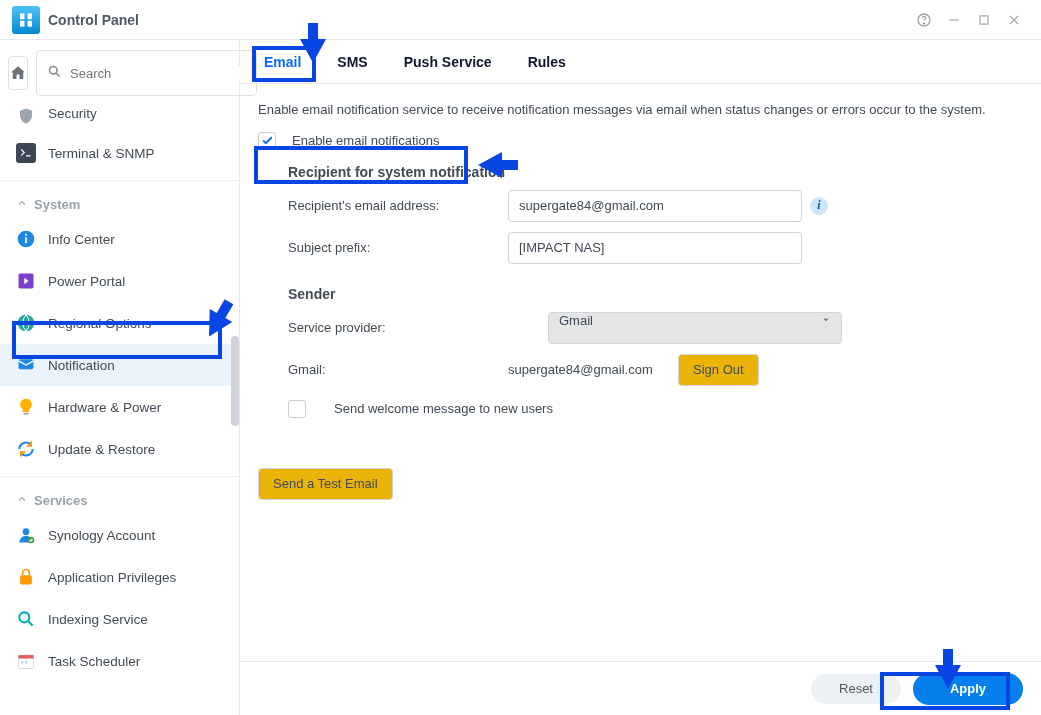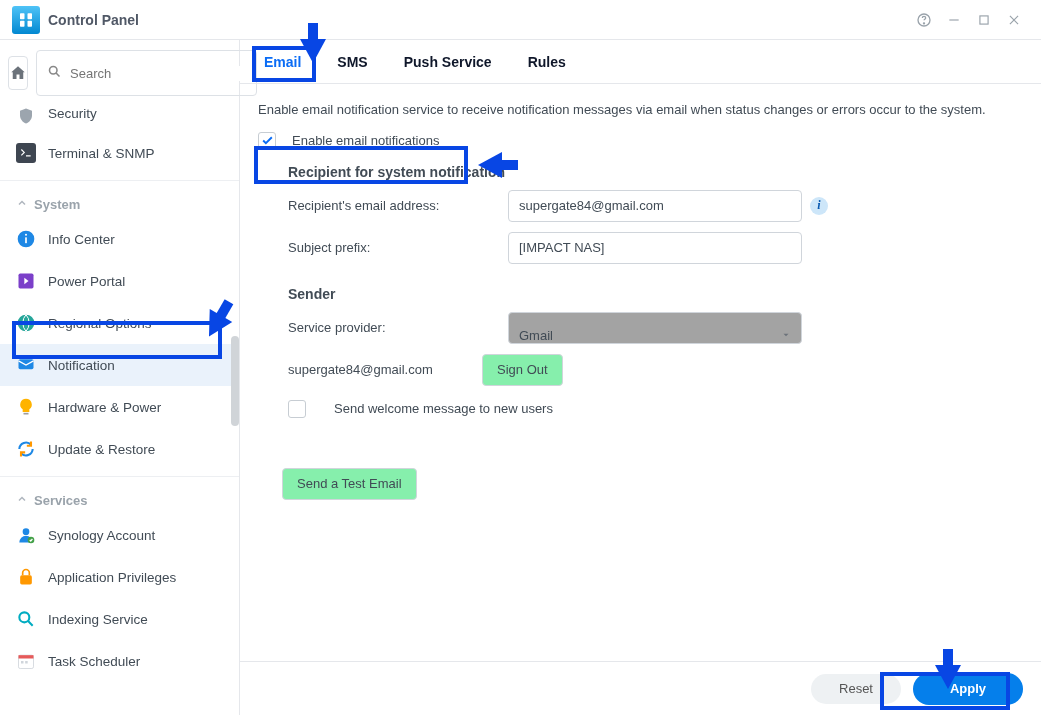--- a/index.html
+++ b/index.html
@@ -46,23 +46,23 @@
 
 .form { padding: 16px 18px; flex: 1; overflow: auto; }
 .descr { color: #414B55; line-height: 1.5; margin-bottom: 12px; }
 .chk-row { display: flex; align-items: center; gap: 16px; margin: 6px 0 14px; }
 .chk { width: 18px; height: 18px; border: 1px solid #C7CDD3; border-radius: 3px; display: flex; align-items: center; justify-content: center; background: #fff; cursor: pointer; }
 .chk.checked { color: #0A6CF5; }
 .section-title { font-weight: 700; font-size: 14px; margin: 8px 0 10px 30px; }
 .field-row { display: flex; align-items: center; margin: 10px 0; padding-left: 30px; }
 .field-label { width: 220px; color: #414B55; }
 .text-input { width: 294px; height: 32px; border: 1px solid #D0D5DB; border-radius: 4px; padding: 0 10px; font-size: 13px; color: #414B55; outline: none; }
-.select { width: 294px; height: 32px; border: 1px solid #D0D5DB; border-radius: 4px; padding: 0 10px; display: flex; align-items: flex-end; justify-content: space-between; cursor: pointer; color: #414B55; background:#a3a3a3;}
+.select { width: 294px; height: 32px; border: 1px solid #D0D5DB; border-radius: 4px; padding: 0 10px; display: flex; align-items: flex-start; justify-content: space-between; cursor: pointer; color: #414B55; background:#e5e5e5;margin-left:40px;}
 .static-val { color: #414B55; }
-.btn { height: 32px; padding: 0 14px; border-radius: 4px; border: 1px solid #D0D5DB; background: #86efac; color: #414B55; cursor: pointer; font-size: 13px; display: inline-flex; align-items: center; margin-left: 24px; }
+.btn { height: 32px; padding: 0 14px; border-radius: 4px; border: 1px solid #D0D5DB; background: #eab308; color: #414B55; cursor: pointer; font-size: 13px; display: inline-flex; align-items: center; }
 .info-badge { width: 18px; height: 18px; border-radius: 50%; background: #CDE6F9; display:flex; align-items:center; justify-content:center; color:#0959b0; margin-left: 8px; cursor: pointer; font-style: italic; font-family: serif; font-size: 12px; font-weight:bold;}
 .sub-chk { display: flex; align-items: center; gap: 28px; padding-left: 30px; margin-top: 14px; }
 .test-btn-wrap { margin-top: 24px; }
 
 
 .footer { height: 54px; border-top: 1px solid #E5E7EB; display: flex; align-items: center; justify-content: flex-end; gap: 12px; padding: 0 18px; }
 .btn-reset { width: 90px; height: 30px; border-radius: 15px; background: #EEF1F3; border: none; color: #555; cursor: pointer; font-size: 13px; }
 .btn-apply { width: 110px; height: 32px; border-radius: 16px; background: #057FEB; border: none; color: #fff; cursor: pointer; font-size: 13px; font-weight: 600; }
 
 
@@ -314,20 +314,21 @@
           <span>Gmail</span>
           <span>
             <svg width="10" height="10" viewBox="0 0 24 24" fill="#6B727A">
                 <path d="M6 9l6 6 6-6z"></path>
               </svg>
           </span>
         </div>
       </div>
 
       <div class="field-row">
+        <div class="field-label">Gmail:</div>
         <div style="width:170px;" class="static-val">supergate84@gmail.com</div>
         <button class="btn">Sign Out</button>
       </div>
 
       <div class="sub-chk">
         <div class="chk"></div>
         <span>Send welcome message to new users</span>
       </div>
 
       <div class="test-btn-wrap">

